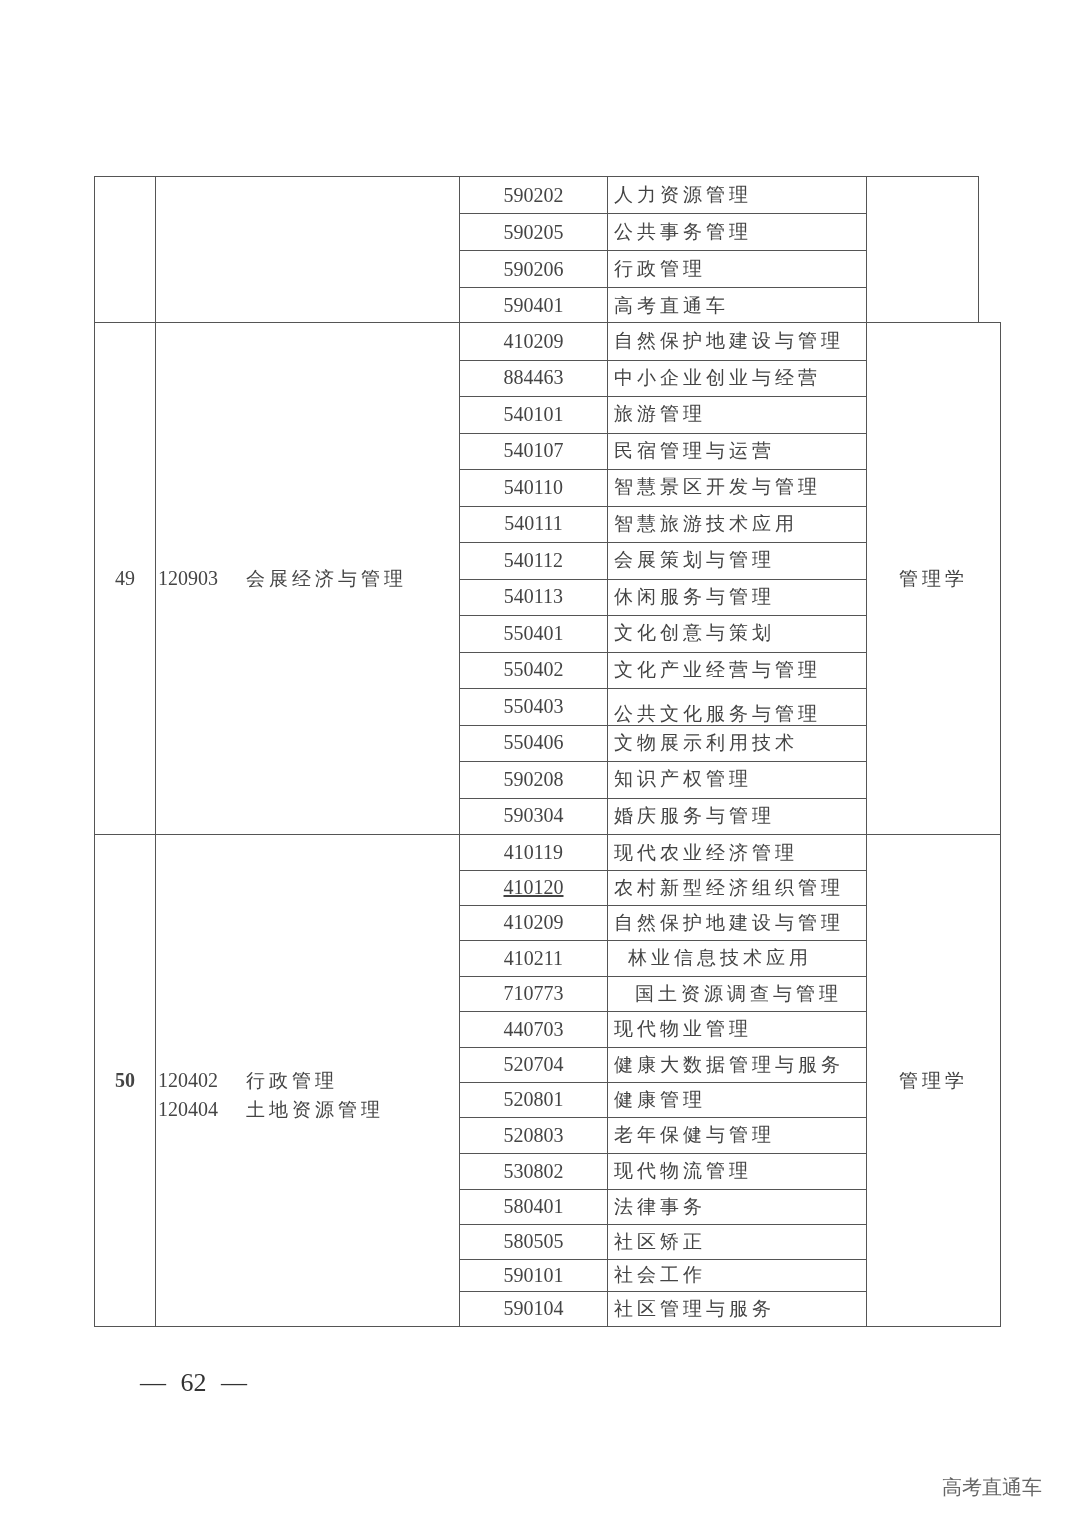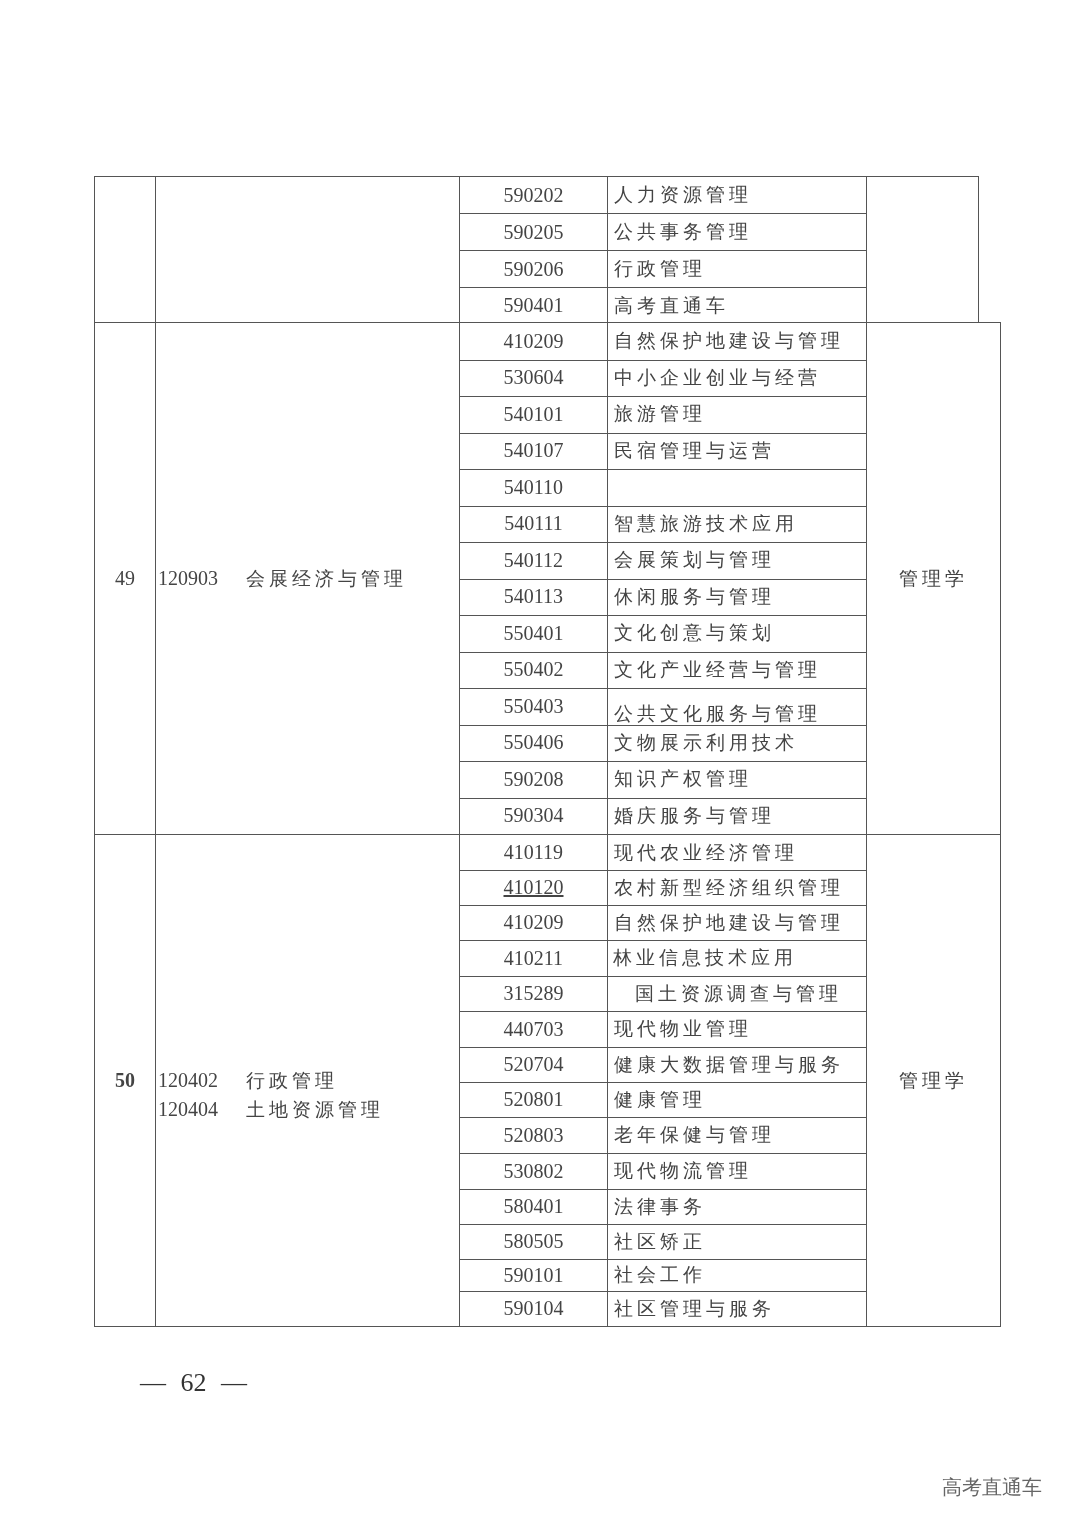--- a/index.html
+++ b/index.html
@@ -59,27 +59,28 @@
     <div class="cell major" style="left:61px;top:0;width:303px;height:511px;">
       <div class="major-line">
         <span class="mcode">120903</span>
         <span class="mname">会展经济与管理</span>
       </div>
     </div>
     <div class="cell cat" style="left:772px;top:0;width:133px;height:511px;">管理学</div>
 
     <div class="cell code" style="left:365px;top:0px;width:147px;height:36.5px;">410209</div>
     <div class="cell name" style="left:513px;top:0px;width:258px;height:36.5px;">自然保护地建设与管理</div>
-    <div class="cell code" style="left:365px;top:36.5px;width:147px;height:36.5px;">530604</div>
+    <div class="cell code" style="left:365px;top:36.5px;width:147px;height:36.5px;">884463</div>
     <div class="cell name" style="left:513px;top:36.5px;width:258px;height:36.5px;">中小企业创业与经营</div>
     <div class="cell code" style="left:365px;top:73px;width:147px;height:36.5px;">540101</div>
     <div class="cell name" style="left:513px;top:73px;width:258px;height:36.5px;">旅游管理</div>
     <div class="cell code" style="left:365px;top:109.5px;width:147px;height:36.5px;">540107</div>
     <div class="cell name" style="left:513px;top:109.5px;width:258px;height:36.5px;">民宿管理与运营</div>
     <div class="cell code" style="left:365px;top:146px;width:147px;height:36.5px;">540110</div>
+    <div class="cell name" style="left:513px;top:146px;width:258px;height:36.5px;">智慧景区开发与管理</div>
     <div class="cell code" style="left:365px;top:182.5px;width:147px;height:36.5px;">540111</div>
     <div class="cell name" style="left:513px;top:182.5px;width:258px;height:36.5px;">智慧旅游技术应用</div>
     <div class="cell code" style="left:365px;top:219px;width:147px;height:36.5px;">540112</div>
     <div class="cell name" style="left:513px;top:219px;width:258px;height:36.5px;">会展策划与管理</div>
     <div class="cell code" style="left:365px;top:255.5px;width:147px;height:36.5px;">540113</div>
     <div class="cell name" style="left:513px;top:255.5px;width:258px;height:36.5px;">休闲服务与管理</div>
     <div class="cell code" style="left:365px;top:292px;width:147px;height:36.5px;">550401</div>
     <div class="cell name" style="left:513px;top:292px;width:258px;height:36.5px;">文化创意与策划</div>
     <div class="cell code" style="left:365px;top:328.5px;width:147px;height:36.5px;">550402</div>
     <div class="cell name" style="left:513px;top:328.5px;width:258px;height:36.5px;">文化产业经营与管理</div>
@@ -126,22 +127,22 @@
     </div>
     <div class="cell cat" style="left:772px;top:0;width:133px;height:491px;">管理学</div>
 
     <div class="cell code" style="left:365px;top:0px;width:147px;height:35px;">410119</div>
     <div class="cell name" style="left:513px;top:0px;width:258px;height:35px;">现代农业经济管理</div>
     <div class="cell code" style="left:365px;top:35px;width:147px;height:35px;text-decoration:underline;">410120</div>
     <div class="cell name" style="left:513px;top:35px;width:258px;height:35px;">农村新型经济组织管理</div>
     <div class="cell code" style="left:365px;top:70px;width:147px;height:35px;">410209</div>
     <div class="cell name" style="left:513px;top:70px;width:258px;height:35px;">自然保护地建设与管理</div>
     <div class="cell code" style="left:365px;top:105px;width:147px;height:36px;">410211</div>
-    <div class="cell name" style="left:512px;top:105px;width:258px;height:36px;">林业信息技术应用</div>
-    <div class="cell code" style="left:365px;top:141px;width:147px;height:35px;">315289</div>
+    <div class="cell name" style="left:527px;top:105px;width:258px;height:36px;">林业信息技术应用</div>
+    <div class="cell code" style="left:365px;top:141px;width:147px;height:35px;">710773</div>
     <div class="cell name" style="left:513px;top:141px;width:258px;height:35px;margin-left:21px;">国土资源调查与管理</div>
     <div class="cell code" style="left:365px;top:176px;width:147px;height:36px;">440703</div>
     <div class="cell name" style="left:513px;top:176px;width:258px;height:36px;">现代物业管理</div>
     <div class="cell code" style="left:365px;top:212px;width:147px;height:35px;">520704</div>
     <div class="cell name" style="left:513px;top:212px;width:258px;height:35px;">健康大数据管理与服务</div>
     <div class="cell code" style="left:365px;top:247px;width:147px;height:35px;">520801</div>
     <div class="cell name" style="left:513px;top:247px;width:258px;height:35px;">健康管理</div>
     <div class="cell code" style="left:365px;top:282px;width:147px;height:36px;">520803</div>
     <div class="cell name" style="left:513px;top:282px;width:258px;height:36px;">老年保健与管理</div>
     <div class="cell code" style="left:365px;top:318px;width:147px;height:36px;">530802</div>

